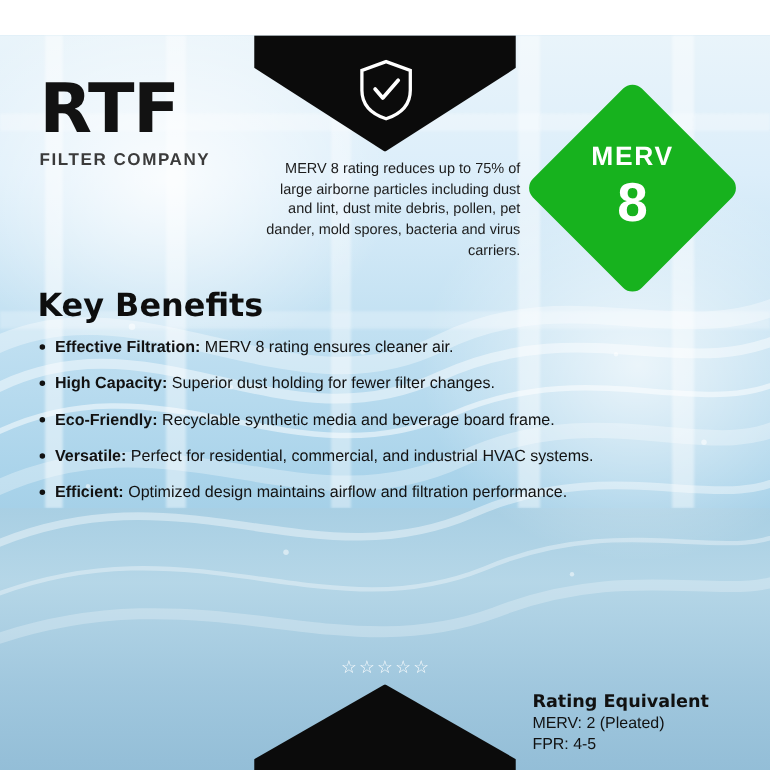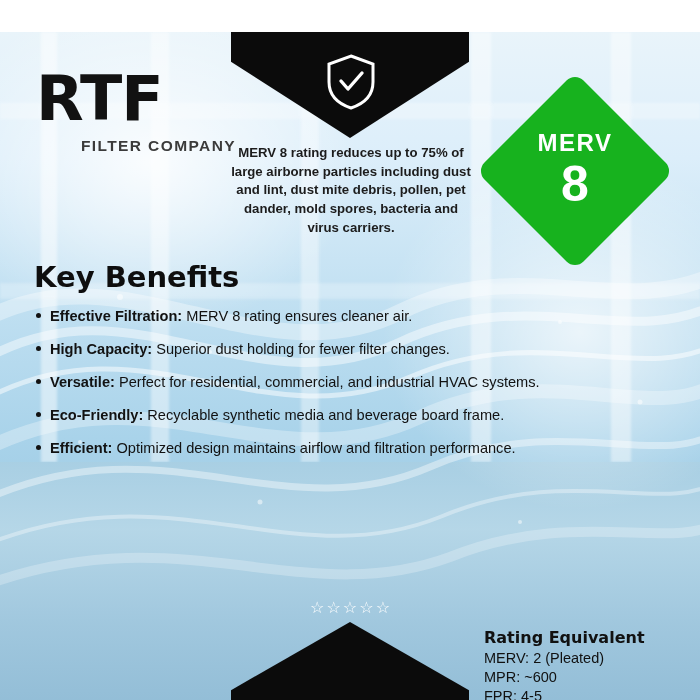--- a/index.html
+++ b/index.html
@@ -125,43 +125,42 @@
     color: #121212;
     margin: 0;
   }
   .logo-sub {
     font-family: "Liberation Sans", sans-serif;
     font-size: 15.5px;
     letter-spacing: 1.4px;
     color: #3b3b3b;
     margin-top: 8px;
     font-weight: bold;
-    text-align: right;
   }
 
   
   .shield {
     position: absolute;
     left: 325px;
     top: 22px;
     width: 52px;
     height: 56px;
   }
 
   
   .merv-desc {
     position: absolute;
     left: 229px;
     top: 112px;
     width: 244px;
-    text-align: center;
+    text-align: right;
     font-size: 13.2px;
     line-height: 1.42;
     color: #1c1c1c;
-    font-weight: bold;
+    font-weight: normal;
   }
 
   
   .diamond-wrap {
     position: absolute;
     left: 478px;
     top: 42px;
     width: 194px;
     height: 194px;
   }
@@ -330,40 +329,39 @@
     <div class="benefit">
       <span class="bullet"></span>
       <b>Effective Filtration:</b><span> MERV 8 rating ensures cleaner air.</span>
     </div>
     <div class="benefit">
       <span class="bullet"></span>
       <b>High Capacity:</b><span> Superior dust holding for fewer filter changes.</span>
     </div>
     <div class="benefit">
       <span class="bullet"></span>
+      <b>Eco-Friendly:</b><span> Recyclable synthetic media and beverage board frame.</span>
+    </div>
+    <div class="benefit">
+      <span class="bullet"></span>
       <b>Versatile:</b><span> Perfect for residential, commercial, and industrial HVAC systems.</span>
-    </div>
-    <div class="benefit">
-      <span class="bullet"></span>
-      <b>Eco-Friendly:</b><span> Recyclable synthetic media and beverage board frame.</span>
     </div>
     <div class="benefit">
       <span class="bullet"></span>
       <b>Efficient:</b><span> Optimized design maintains airflow and filtration performance.</span>
     </div>
   </div>
 
   <div class="stars">
     <span>☆</span>
     <span>☆</span>
     <span>☆</span>
     <span>☆</span>
     <span>☆</span>
   </div>
 
   <div class="rating">
     <div class="rating-title">Rating Equivalent</div>
     <div class="rating-line">MERV: 2 (Pleated)</div>
-    <div class="rating-line">MPR: ~600</div>
     <div class="rating-line">FPR: 4-5</div>
   </div>
 
 </div>
 
 </body></html>

